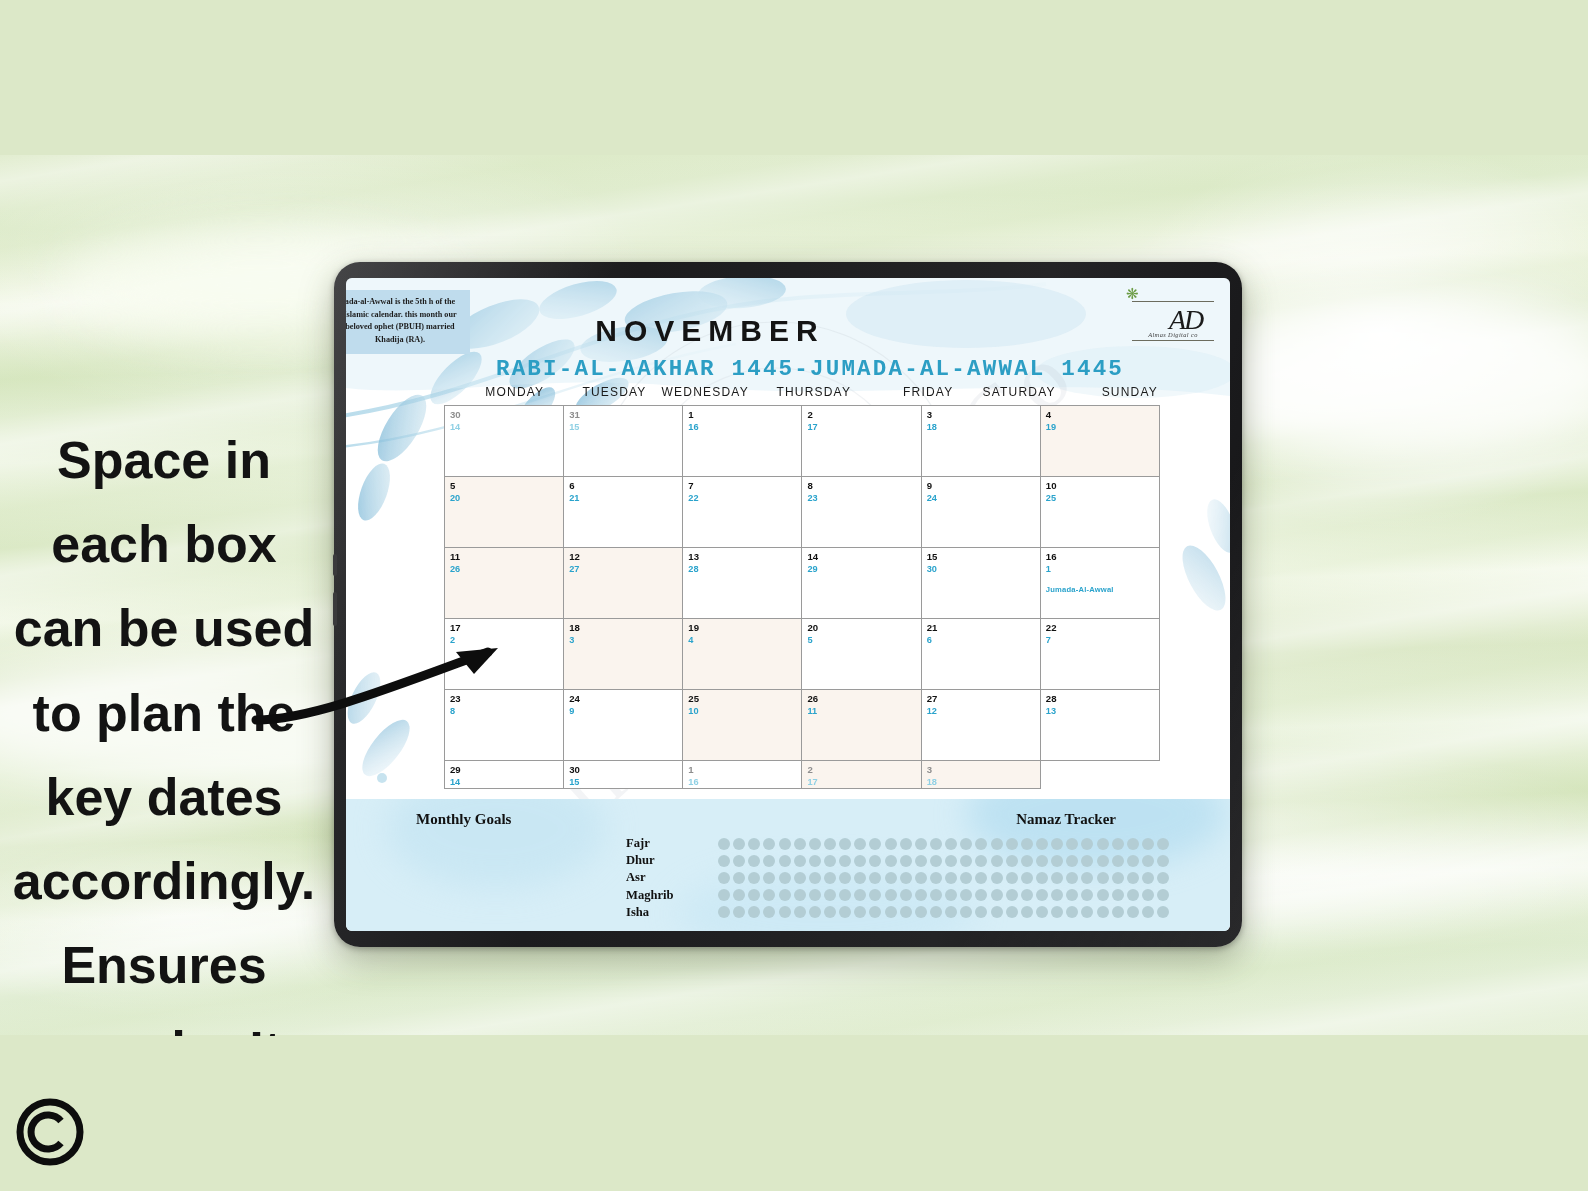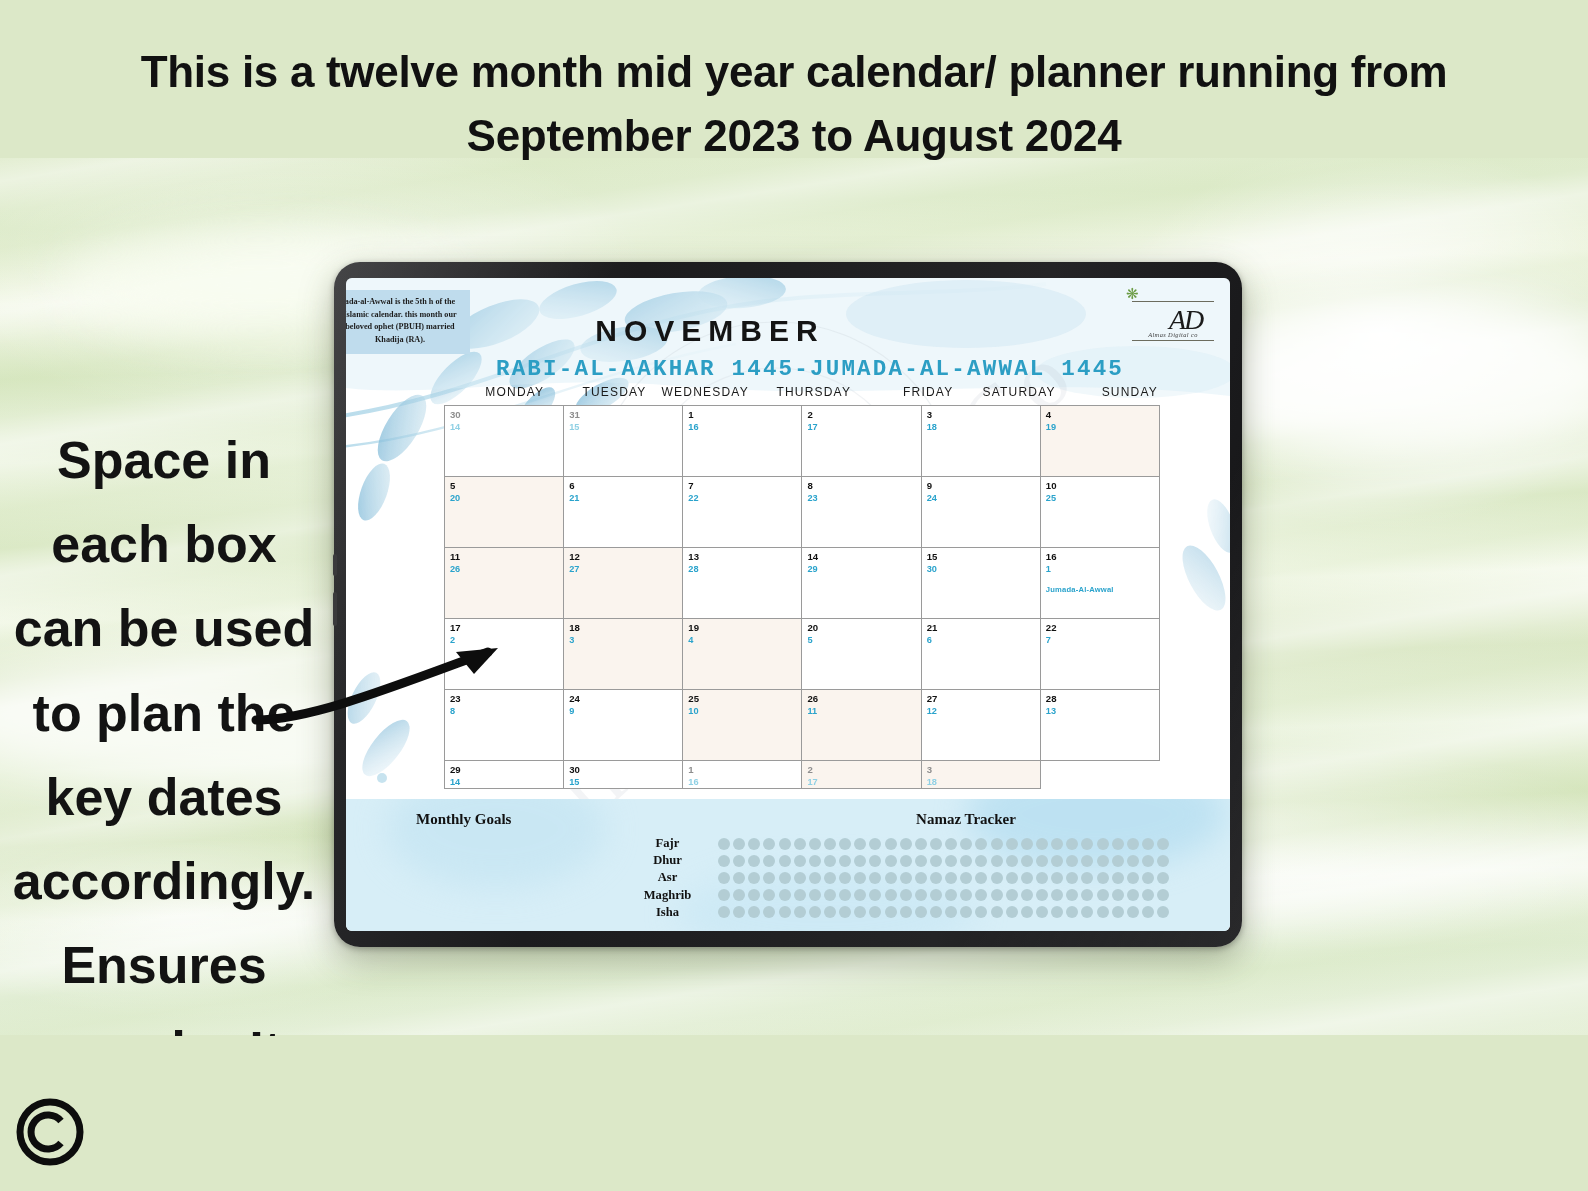--- a/index.html
+++ b/index.html
@@ -329,40 +329,40 @@
     left: 70px; top: 12px;
     font-family:"Liberation Serif", serif;
     font-weight:700;
     font-size: 15px;
     color:#111111;
     z-index: 3;
   }
   #namaz-title {
     position:absolute;
     left: 470px; top: 12px;
-    width: 300px; text-align:center;
+    width: 300px; text-align:right;
     font-family:"Liberation Serif", serif;
     font-weight:700;
     font-size: 15px;
     color:#111111;
     z-index: 3;
   }
   #namaz-rows {
     position:absolute;
     left: 280px; top: 36px;
     z-index: 3;
   }
   .namaz-row {
     display:flex;
     align-items:center;
     height: 17.2px;
   }
   .namaz-row .lbl {
     width: 92px;
-    text-align:center;
+    text-align:left;
     padding-right: 9px;
     font-family:"Liberation Serif", serif;
     font-weight:700;
     font-size: 12.6px;
     color:#111111;
   }
   .namaz-row .dots { display:flex; gap: 3.15px; }
   .namaz-row .dot {
     width: 12px; height: 12px;
     border-radius:50%;
@@ -372,23 +372,20 @@
 </head>
 <body>
 
 <div id="page">
 
   <div id="marble"></div>
   <div class="swirl" style="left:-60px; top:660px; width:520px; height:120px; background:rgba(255,255,255,.75);"></div>
   <div class="swirl" style="left:1150px; top:300px; width:480px; height:150px; background:rgba(255,255,255,.8);"></div>
   <div class="swirl" style="left:60px; top:230px; width:400px; height:110px; background:rgba(248,252,240,.7);"></div>
 
-  <div id="header-band">
-    <div id="header-title">This is a twelve month mid year calendar/ planner running from September 2023 to August 2024</div>
-  </div>
 
   <div id="footer-band"></div>
   <svg id="copyright-icon" viewBox="0 0 72 72">
     <circle cx="36" cy="36" r="30" fill="none" stroke="#0d0d0d" stroke-width="7"></circle>
     <path d="M47 25 A17 17 0 1 0 47 47" fill="none" stroke="#0d0d0d" stroke-width="7" stroke-linecap="butt"></path>
   </svg>
 
   <div id="left-caption">Space in each box can be used to plan the key dates accordingly. Ensures you don’t forget anything.</div>
 
   <svg id="caption-arrow" viewBox="0 0 270 110">

